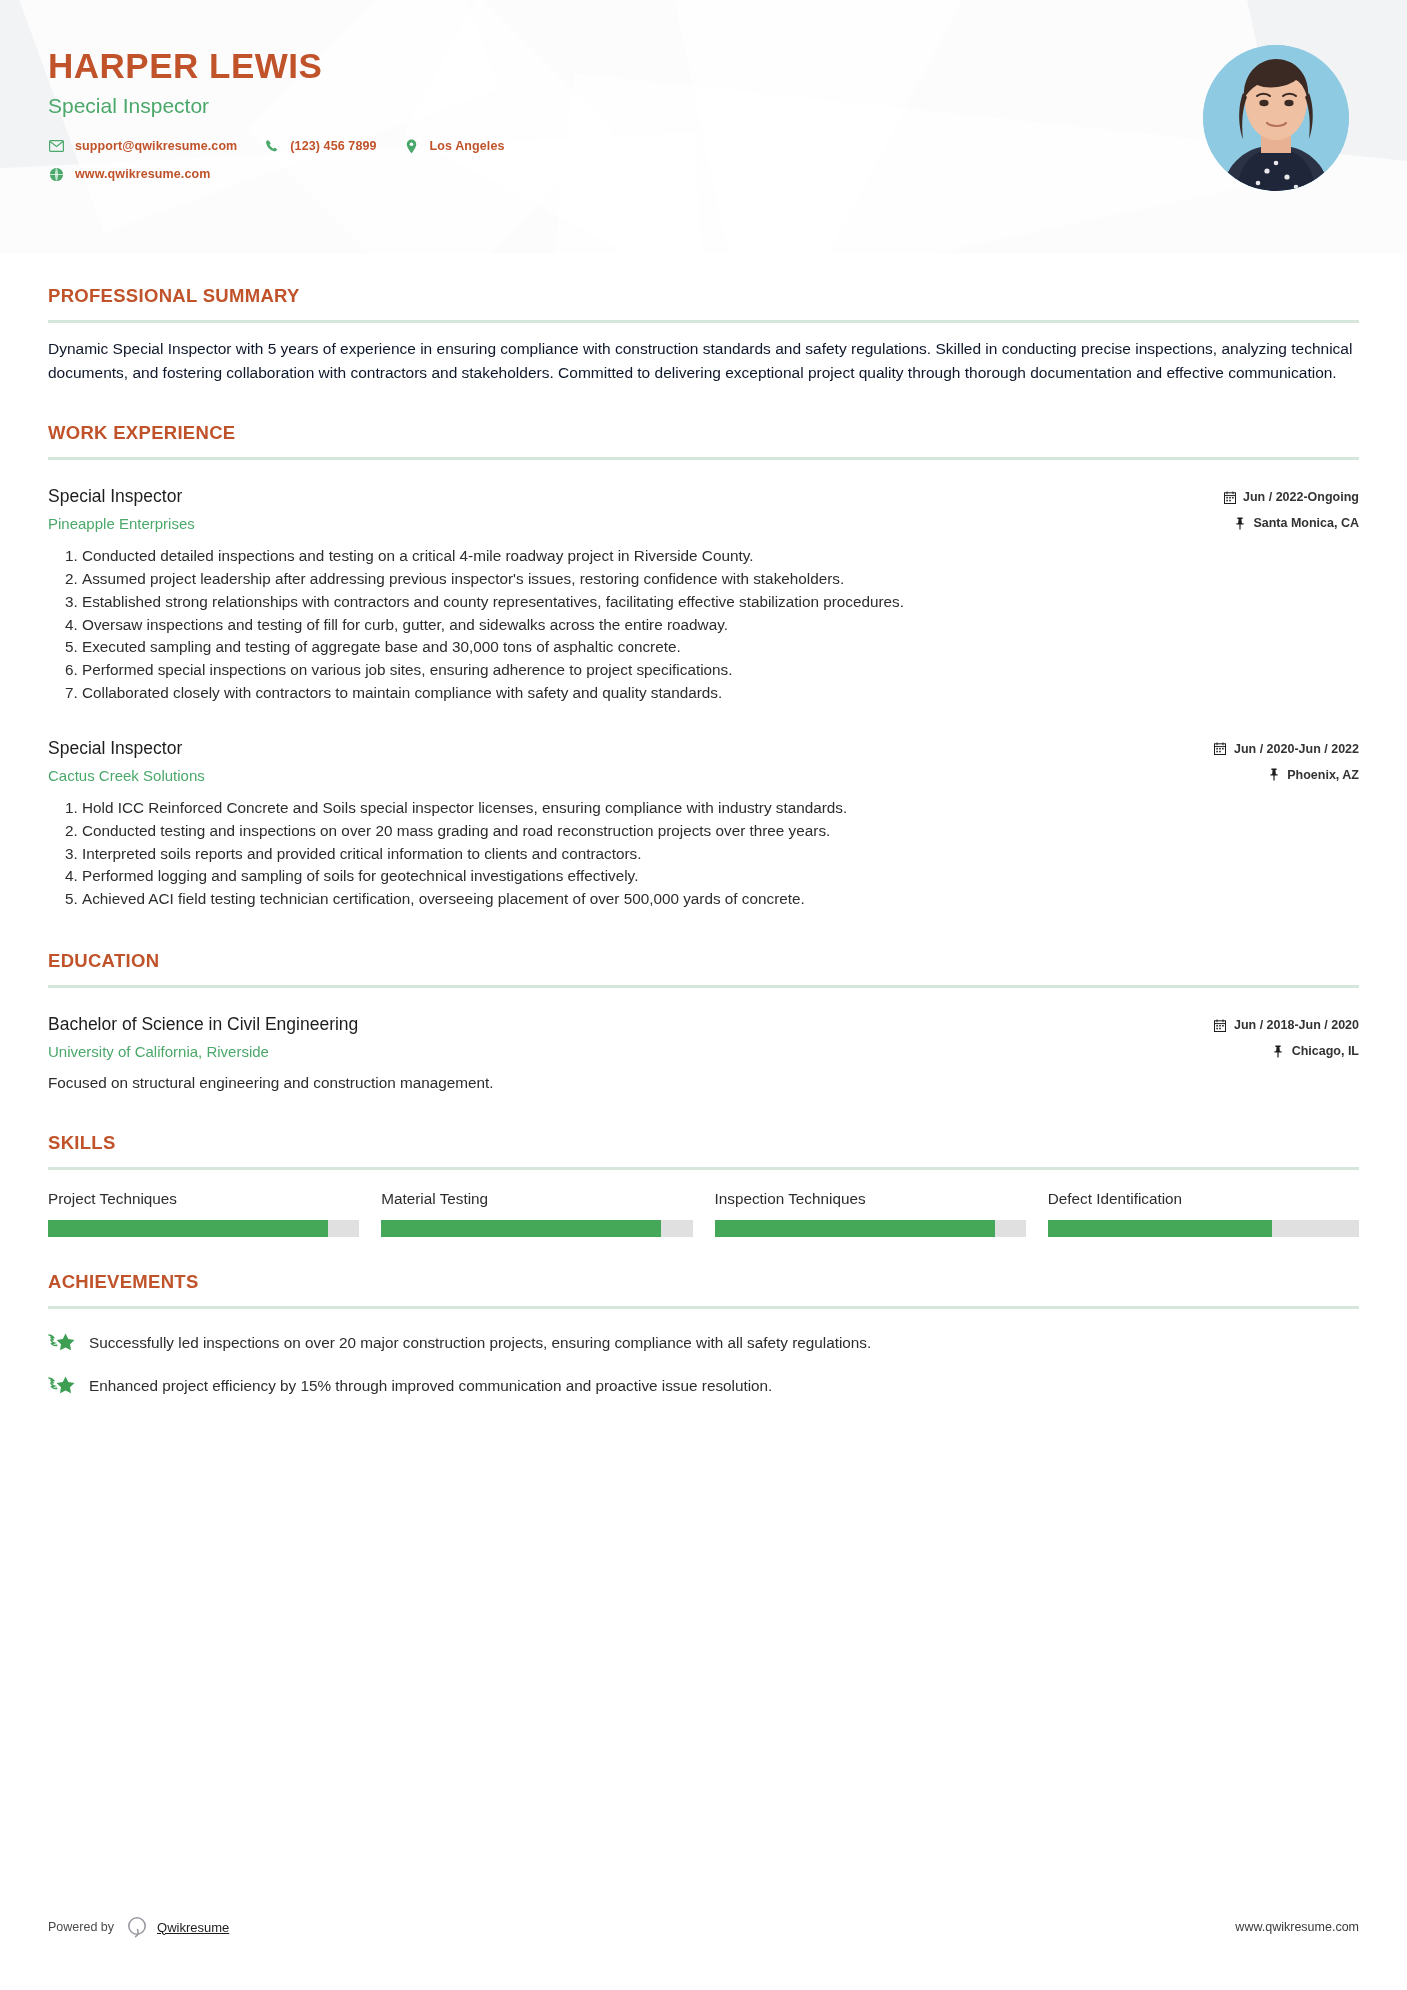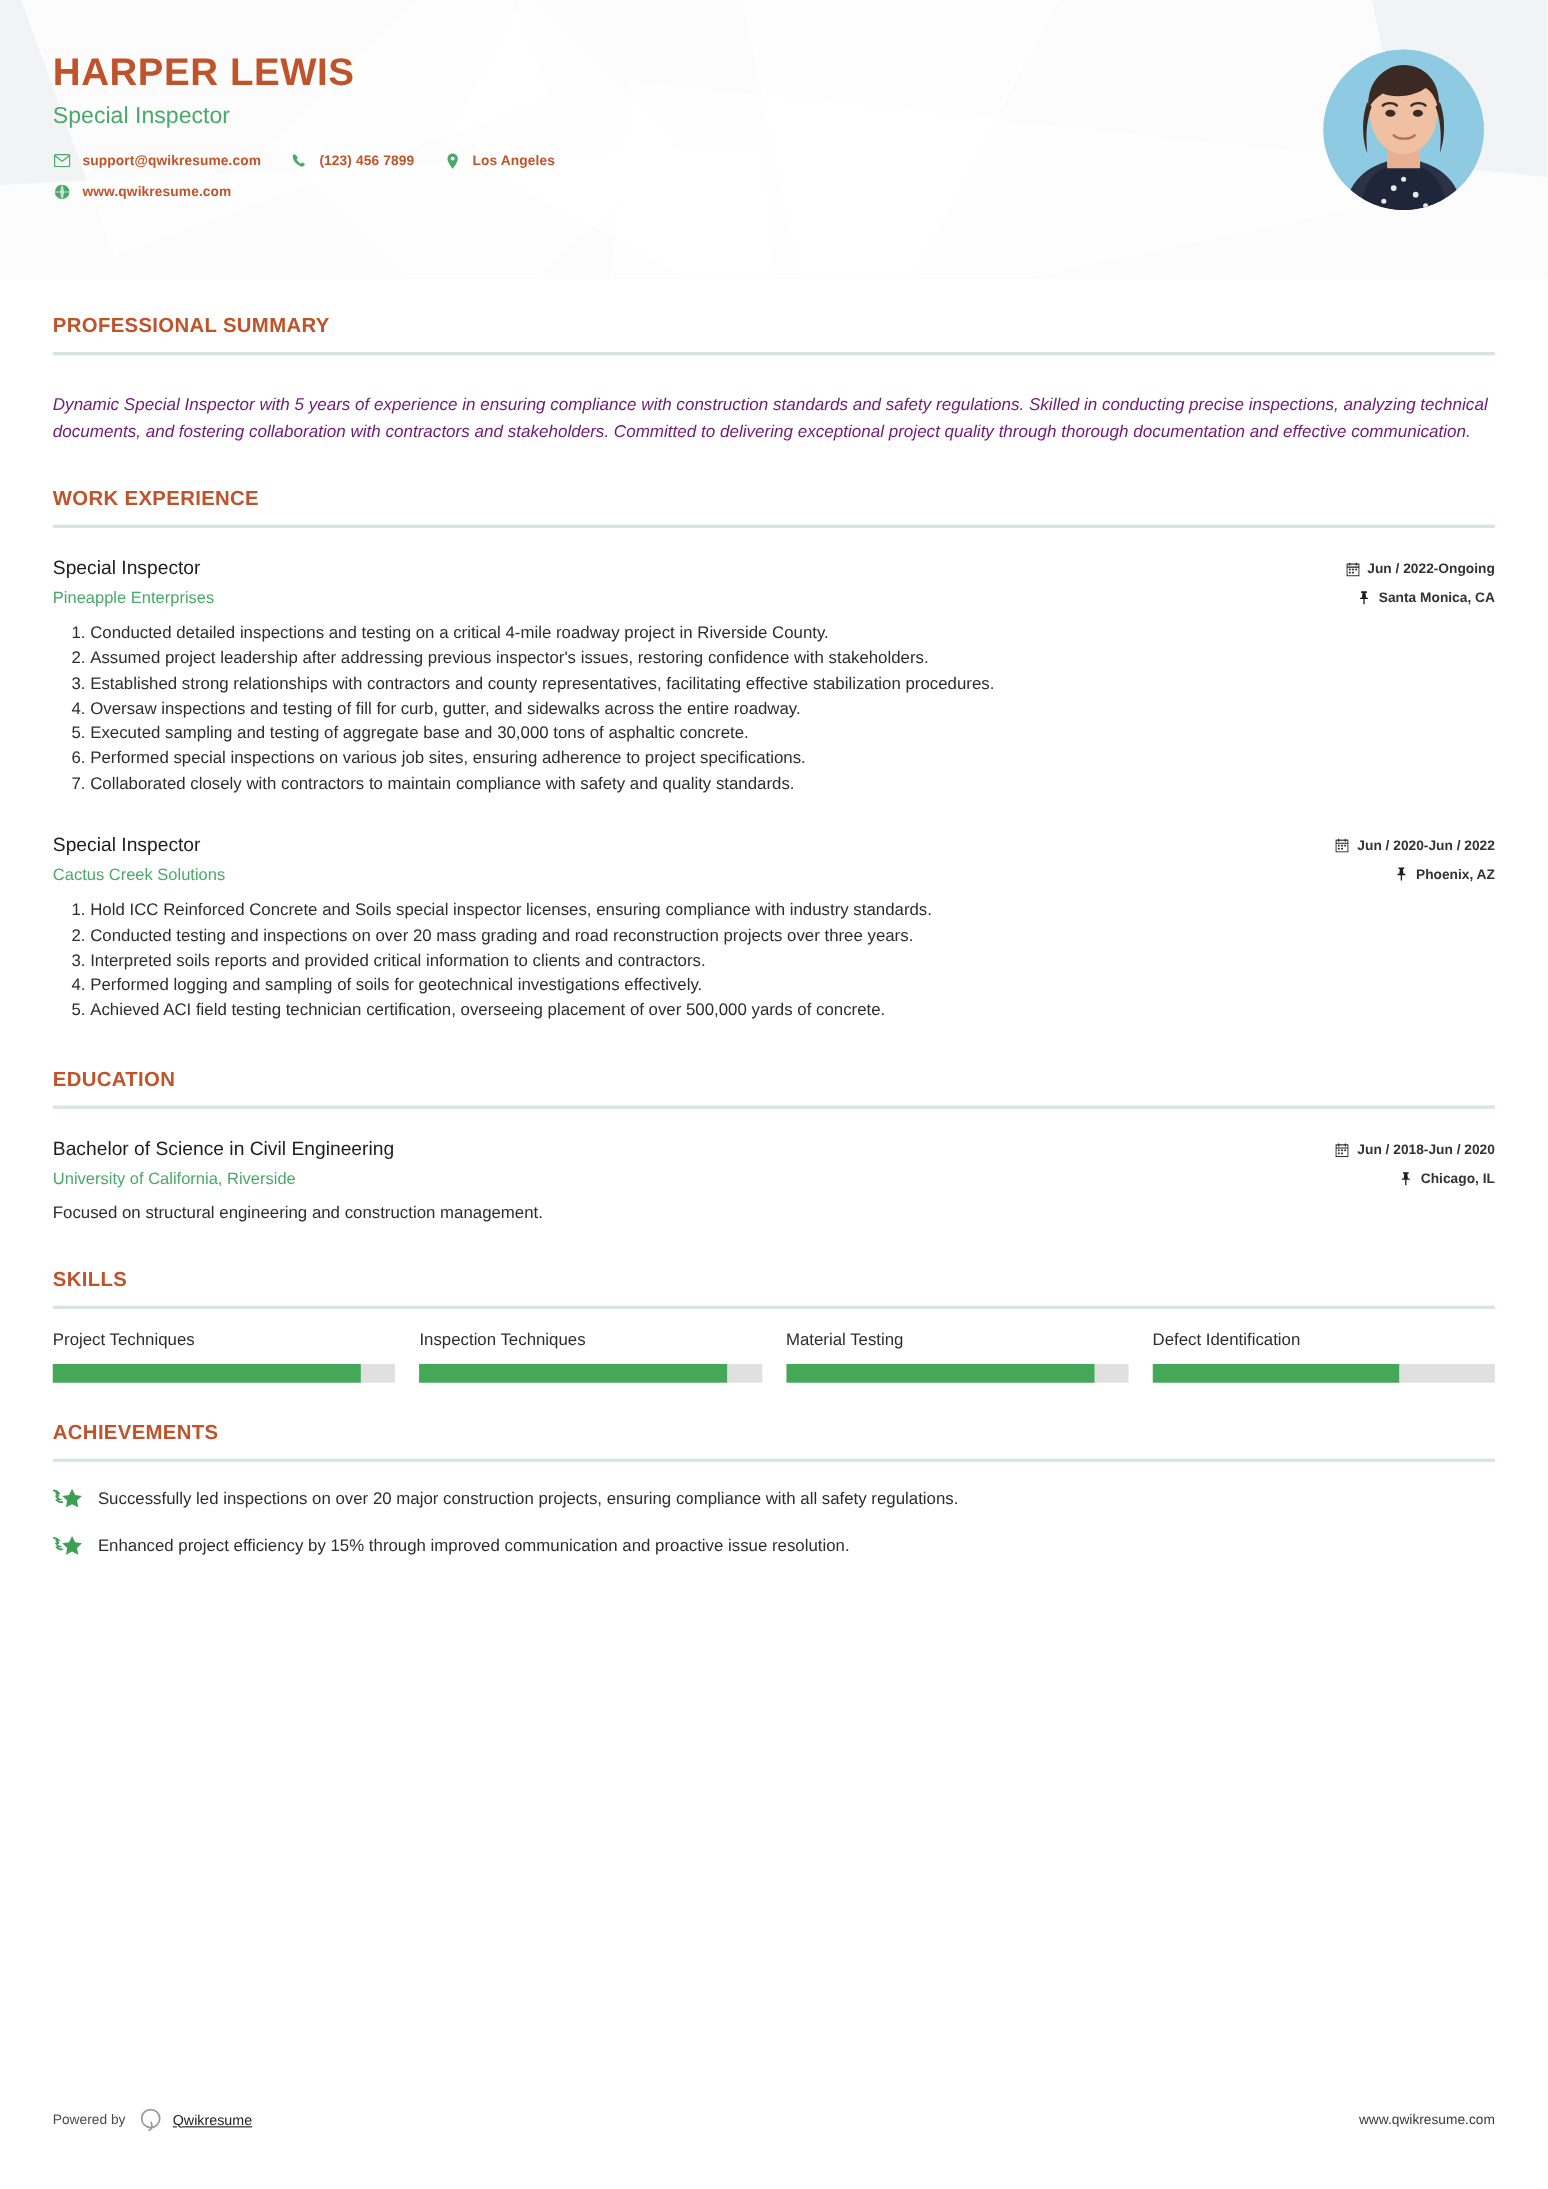--- a/index.html
+++ b/index.html
@@ -138,25 +138,24 @@
     letter-spacing: 0.3px;
     text-transform: uppercase;
   }
   .sec-rule {
     height: 3px;
     background: #d6e6dd;
     margin-top: 13px;
   }
 
   .summary-text {
-    margin-top: 34px;
+    margin-top: 14px;
     font-size: 15.5px;
     line-height: 1.52;
-    color: #701a75;
-    font-style: italic;
+    color: #0f172a;
   }
 
   
   .entry { margin-top: 26px; }
   .entry-head {
     display: flex;
     justify-content: space-between;
     align-items: flex-start;
   }
   .entry-left { flex: 1 1 auto; padding-right: 20px; }
@@ -538,27 +537,27 @@
     <div class="sec-rule"></div>
 
     <div class="skills-grid">
       <div class="skill">
         <div class="skill-name">Project Techniques</div>
         <div class="skill-track">
           <div class="skill-fill" style="width: 90%;"></div>
         </div>
       </div>
       <div class="skill">
-        <div class="skill-name">Inspection Techniques</div>
+        <div class="skill-name">Material Testing</div>
         <div class="skill-track">
           <div class="skill-fill" style="width: 90%;"></div>
         </div>
       </div>
       <div class="skill">
-        <div class="skill-name">Material Testing</div>
+        <div class="skill-name">Inspection Techniques</div>
         <div class="skill-track">
           <div class="skill-fill" style="width: 90%;"></div>
         </div>
       </div>
       <div class="skill">
         <div class="skill-name">Defect Identification</div>
         <div class="skill-track">
           <div class="skill-fill" style="width: 72%;"></div>
         </div>
       </div>

